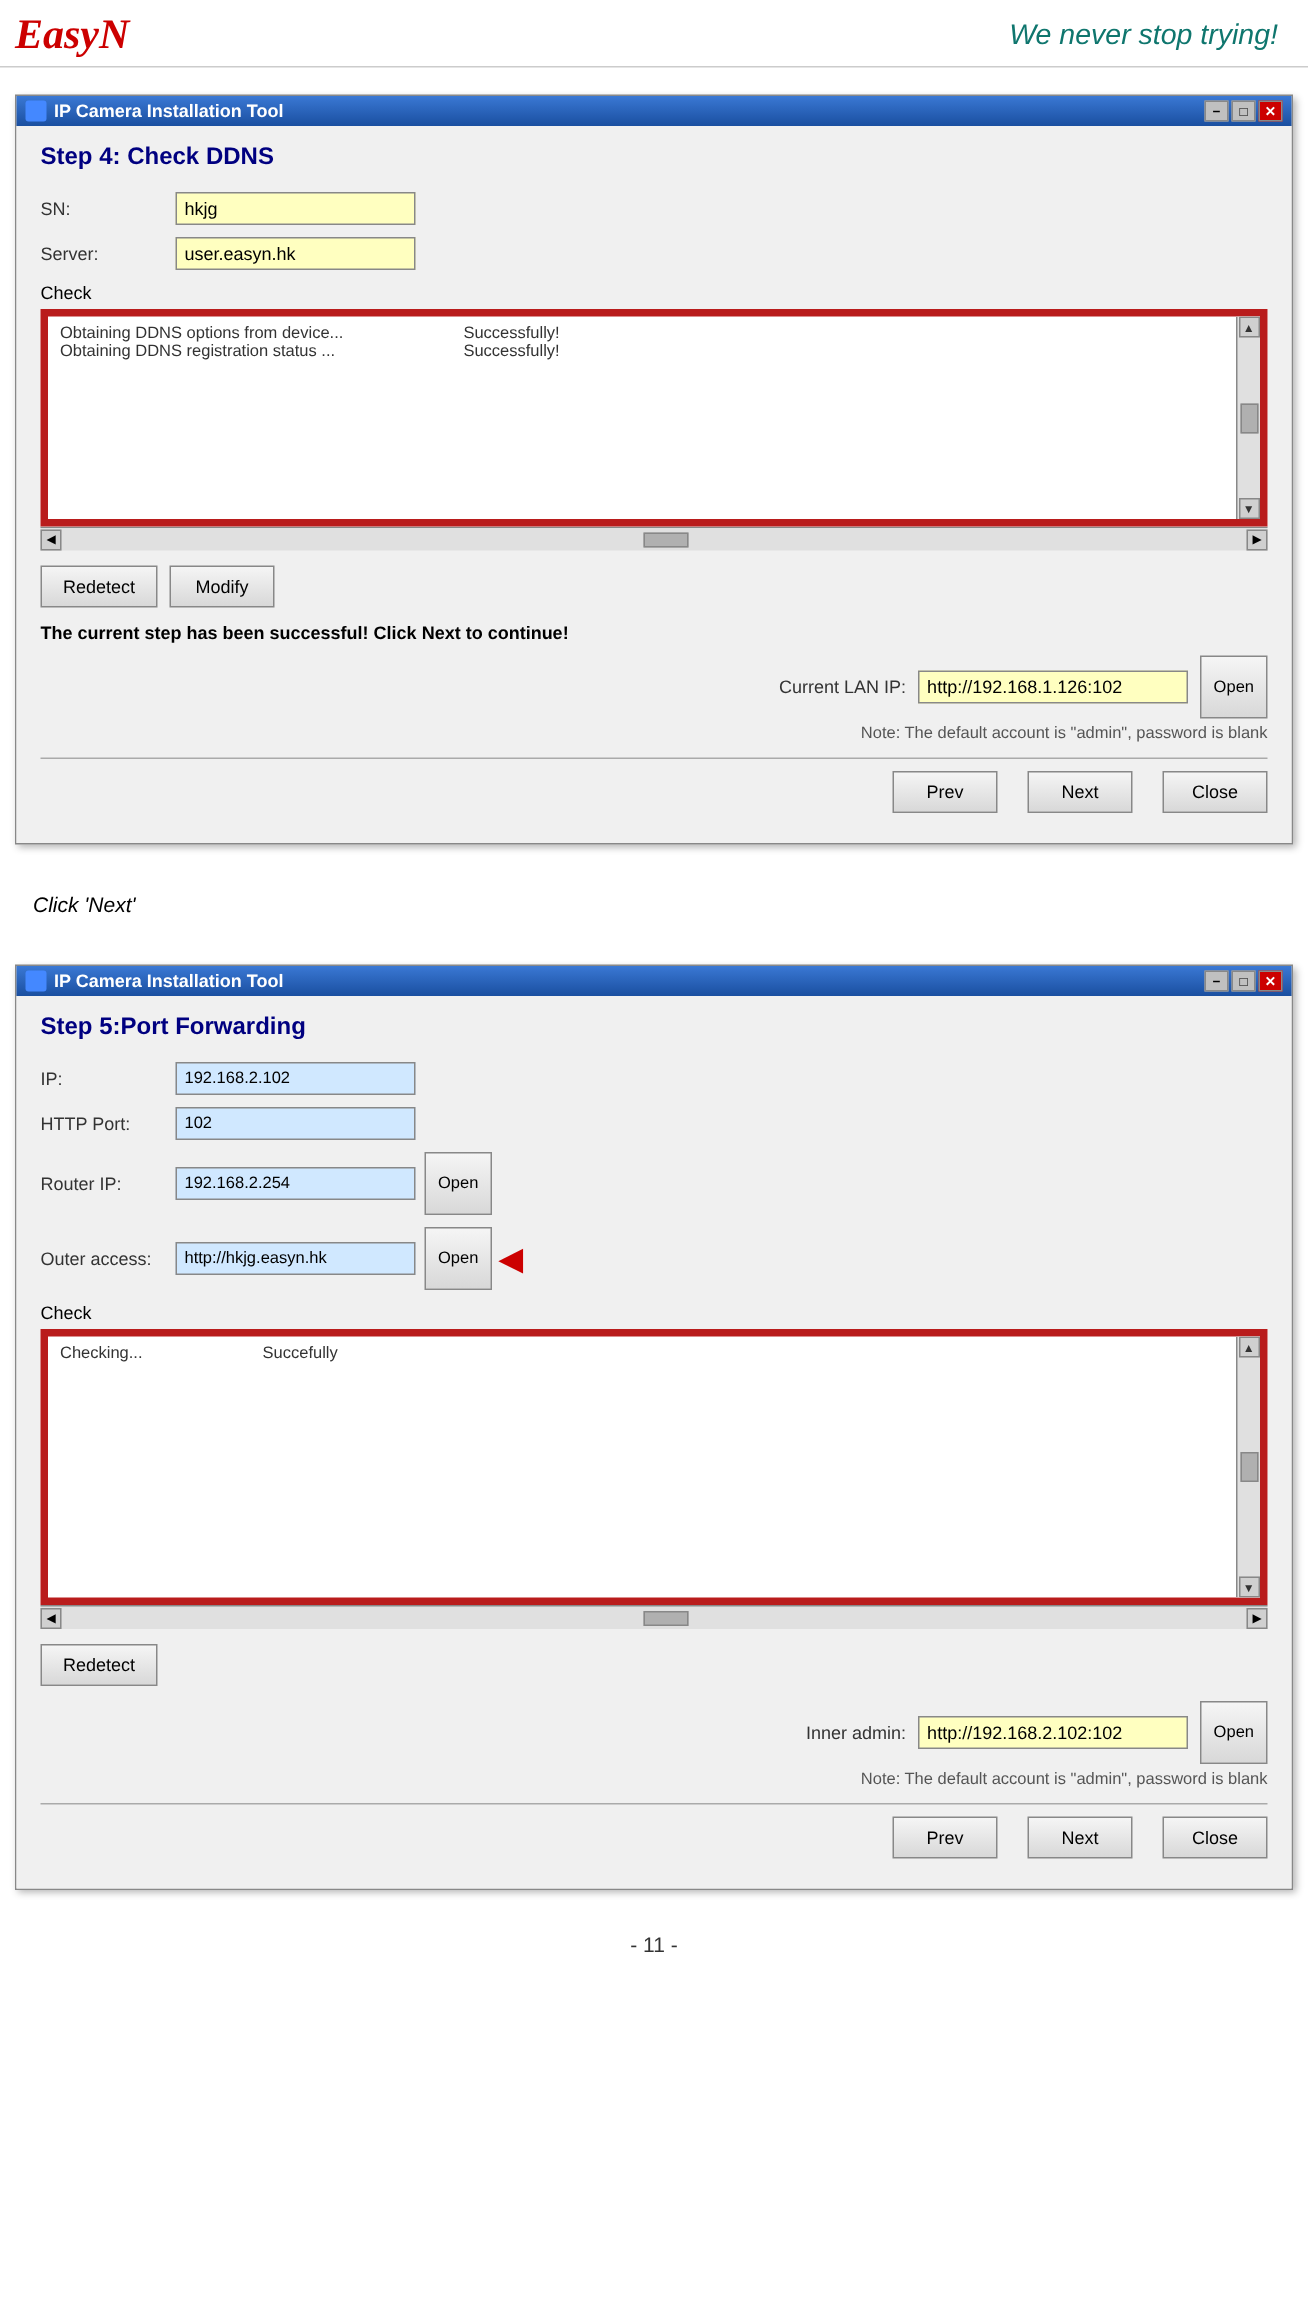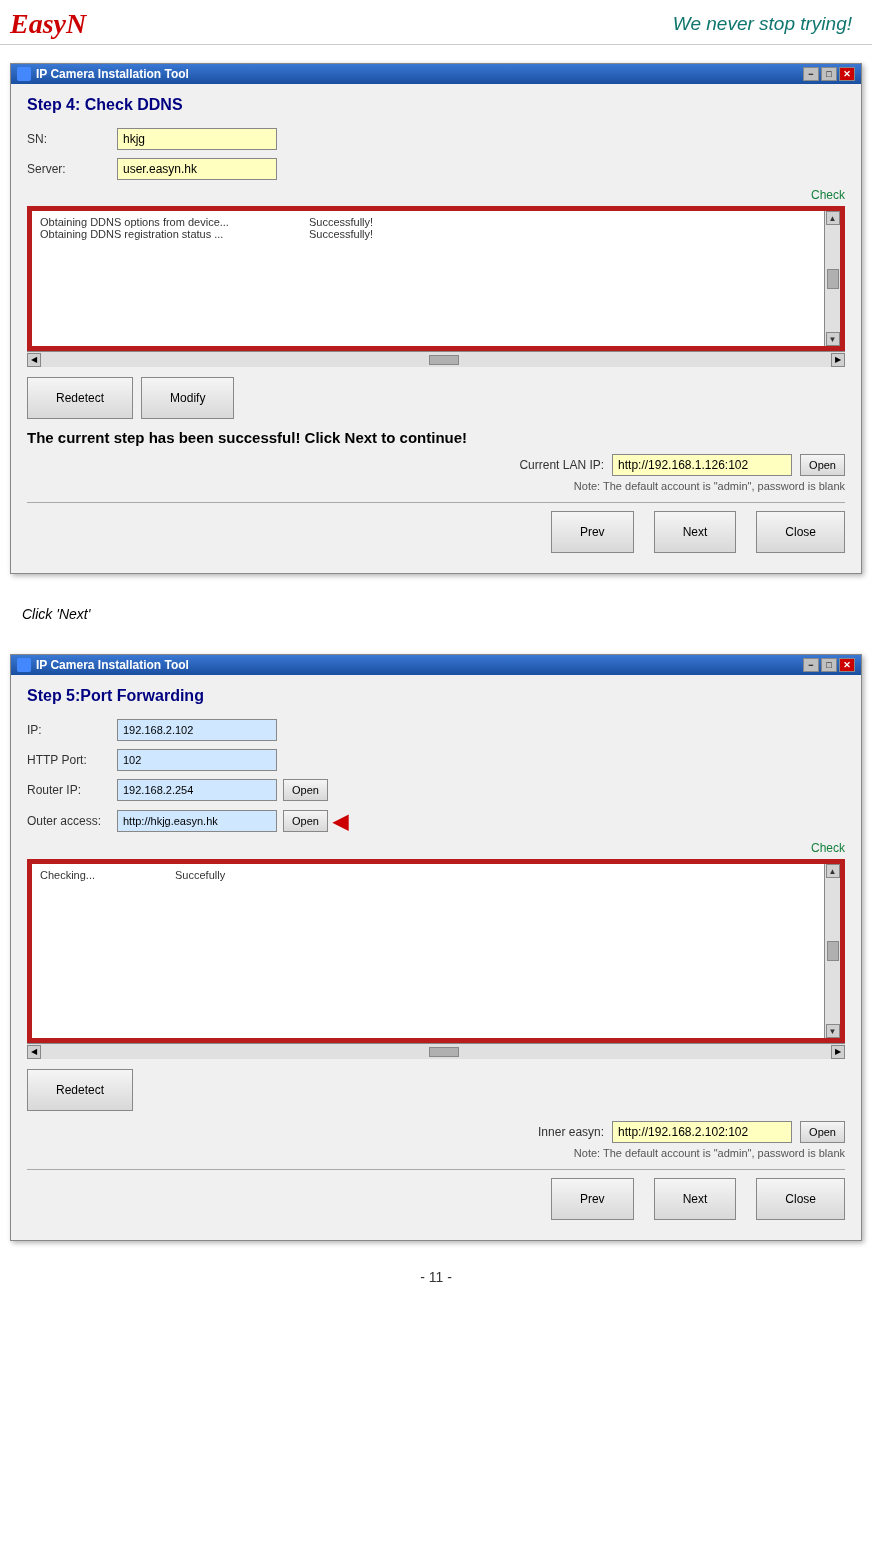--- a/index.html
+++ b/index.html
@@ -121,22 +121,21 @@
       padding: 2px 5px;
       font-size: 11px;
       width: 160px;
       height: 22px;
     }
 
     
     .check-label {
       font-size: 12px;
       margin-bottom: 4px;
-      color: #15803d;
-      text-align: right;
+      color: #000000;
     }
     .check-box {
       border: 5px solid #b91c1c;
       background: #fff;
       padding: 5px 8px;
       font-size: 11px;
       color: #333;
       height: 145px;
       overflow: hidden;
       position: relative;
@@ -202,38 +201,38 @@
       height: 10px;
       background: #b0b0b0;
       border: 1px solid #888;
       margin-left: 16px;
     }
 
     
     .btn {
       background: linear-gradient(to bottom, #f5f5f5, #d8d8d8);
       border: 1px solid #888;
-      padding: 3px 28px;
+      padding: 3px 14px;
       font-size: 12px;
       cursor: pointer;
       min-width: 70px;
-      height: 42px;
+      height: 28px;
       display: inline-flex;
       align-items: center;
       justify-content: center;
     }
     .btn-row {
       display: flex;
       gap: 8px;
       margin-bottom: 10px;
     }
 
     
     .success-msg {
-      font-size: 15px;
+      font-size: 12px;
       font-weight: bold;
       color: #000;
       margin-bottom: 8px;
     }
 
     
     .lan-ip-row {
       display: flex;
       align-items: center;
       justify-content: flex-end;
@@ -284,21 +283,21 @@
       font-size: 14px;
       color: #333;
       padding: 10px;
       margin-top: 10px;
     }
 
     
     .open-btn {
       background: linear-gradient(to bottom, #f5f5f5, #d8d8d8);
       border: 1px solid #888;
-      padding: 10px 8px;
+      padding: 20px 8px;
       font-size: 11px;
       cursor: pointer;
       height: 22px;
       display: inline-flex;
       align-items: center;
     }
 
     
     .arrow-indicator {
       display: inline-block;
@@ -461,21 +460,21 @@
         <div class="hscroll-thumb"></div>
         <div class="scroll-arrow-h">▶</div>
       </div>
     </div>
 
     <div class="btn-row">
       <button class="btn">Redetect</button>
     </div>
 
     <div class="lan-ip-row">
-      <span class="lan-ip-label">Inner easyn:</span>
+      <span class="lan-ip-label">Inner admin:</span>
       <input class="lan-ip-input" readonly="" value="http://192.168.2.102:102" style="">
       <button class="open-btn">Open</button>
     </div>
     <div class="note-text">Note: The default account is "admin", password is blank</div>
 
     <div class="nav-separator"></div>
     <div class="nav-row">
       <button class="btn">Prev</button>
       <button class="btn">Next</button>
       <button class="btn">Close</button>

